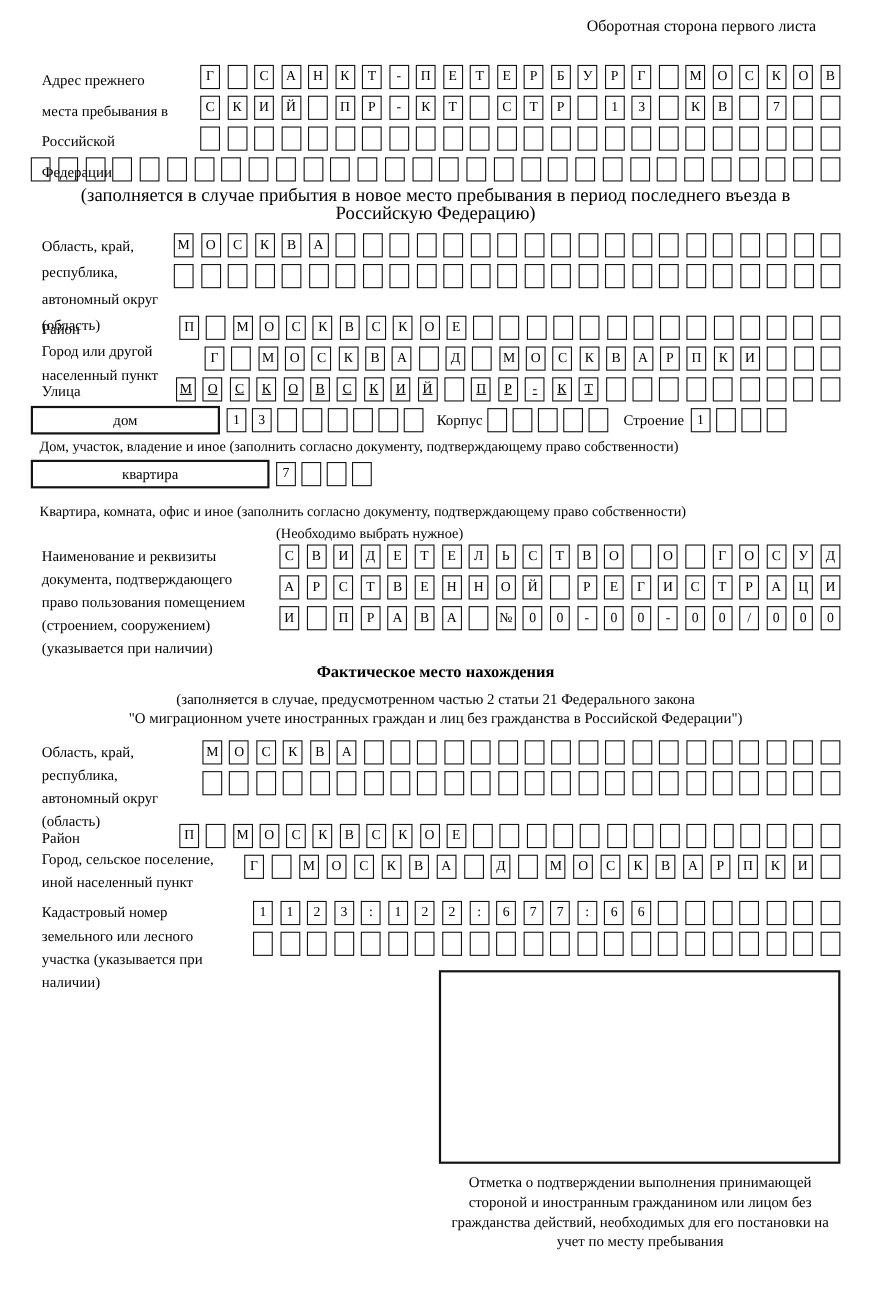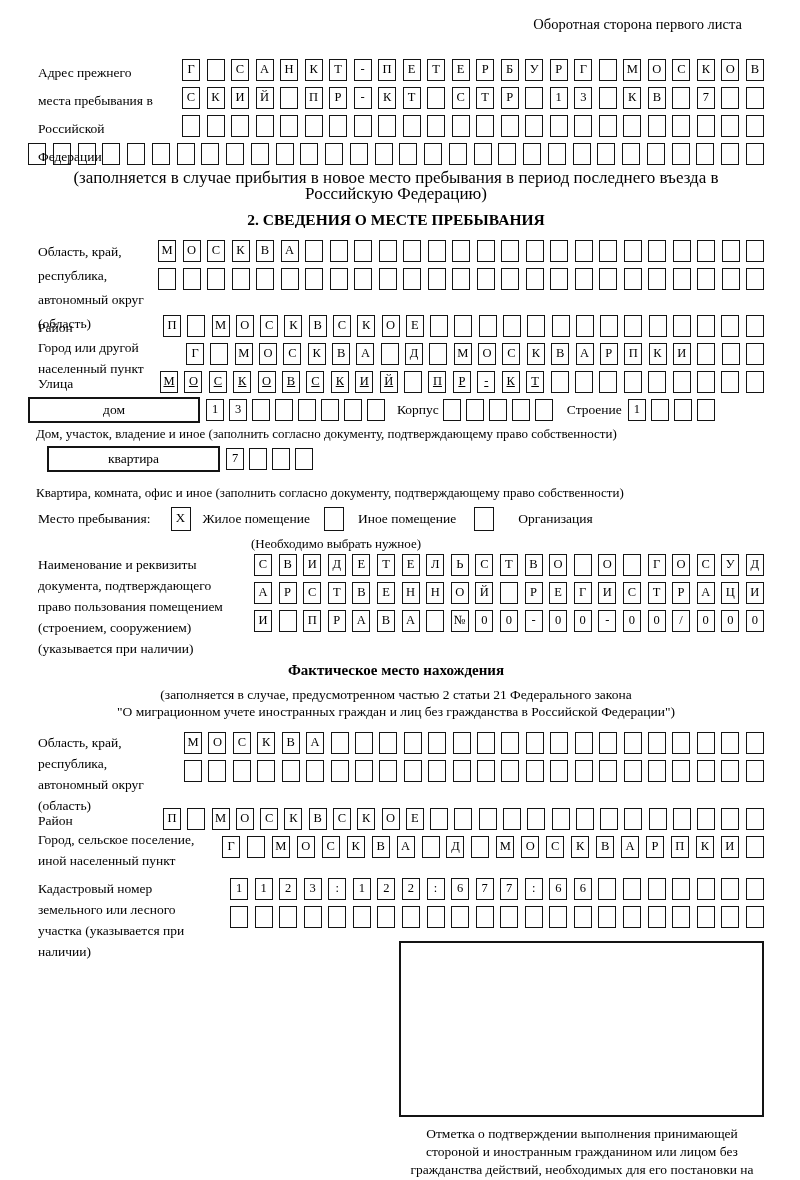--- a/index.html
+++ b/index.html
@@ -157,21 +157,20 @@
       <span class="cell"></span>
       <span class="cell"></span>
       <span class="cell"></span>
       <span class="cell"></span>
       <span class="cell"></span>
       <span class="cell"></span>
       <span class="cell"></span>
     </div>
   <div class="center-note" style="margin-top:5px;">(заполняется в случае прибытия в новое место пребывания в период последнего въезда в Российскую Федерацию)</div>
 
-  <div class="sec-title" style="margin-top:8px;">2. СВЕДЕНИЯ О МЕСТЕ ПРЕБЫВАНИЯ</div>
 
   <div class="field" style="margin-top:10px;">
     <div class="field-label" style="width:132px;padding-right:10px;line-height:24px;">Область, край, республика, автономный округ (область)</div>
     <div class="rows" style="width:606px;">
       <div class="boxrow">
           <span class="cell">М</span>
           <span class="cell">О</span>
           <span class="cell">С</span>
           <span class="cell">К</span>
           <span class="cell">В</span>
@@ -348,39 +347,30 @@
     <div class="boxrow gapped" style="margin-left:6px;">
         <span class="cell">1</span>
         <span class="cell"></span>
         <span class="cell"></span>
         <span class="cell"></span>
       </div>
   </div>
   <div class="left-note" style="margin-top:3px;">Дом, участок, владение и иное (заполнить согласно документу, подтверждающему право собственности)</div>
 
   <div class="domrow" style="margin-top:4px;">
-    <div class="widebox" style="width:173px;margin-left:19px;">квартира</div>
+    <div class="widebox" style="width:217px;">квартира</div>
     <div class="boxrow gapped" style="margin-left:6px;">
         <span class="cell">7</span>
         <span class="cell"></span>
         <span class="cell"></span>
         <span class="cell"></span>
       </div>
   </div>
   <div class="left-note" style="margin-top:13px;">Квартира, комната, офис и иное (заполнить согласно документу, подтверждающему право собственности)</div>
 
-  <div class="mesto-row" style="margin-top:5px;padding-left:10px;">
-    <span>Место пребывания:</span>
-    <span class="checkbox" style="margin-left:20px;">X</span>
-    <span style="margin-left:12px;">Жилое помещение</span>
-    <span class="checkbox" style="margin-left:14px;"></span>
-    <span style="margin-left:14px;">Иное помещение</span>
-    <span class="checkbox" style="margin-left:18px;"></span>
-    <span style="margin-left:24px;">Организация</span>
-  </div>
   <div class="left-note" style="margin-top:4px;margin-left:215px;">(Необходимо выбрать нужное)</div>
 
   <div class="field" style="margin-top:2px;">
     <div class="field-label" style="width:226px;padding-right:14px;">Наименование и реквизиты документа, подтверждающего право пользования помещением (строением, сооружением) (указывается при наличии)</div>
     <div class="rows" style="width:510px;">
       <div class="boxrow">
           <span class="cell">С</span>
           <span class="cell">В</span>
           <span class="cell">И</span>
           <span class="cell">Д</span>

